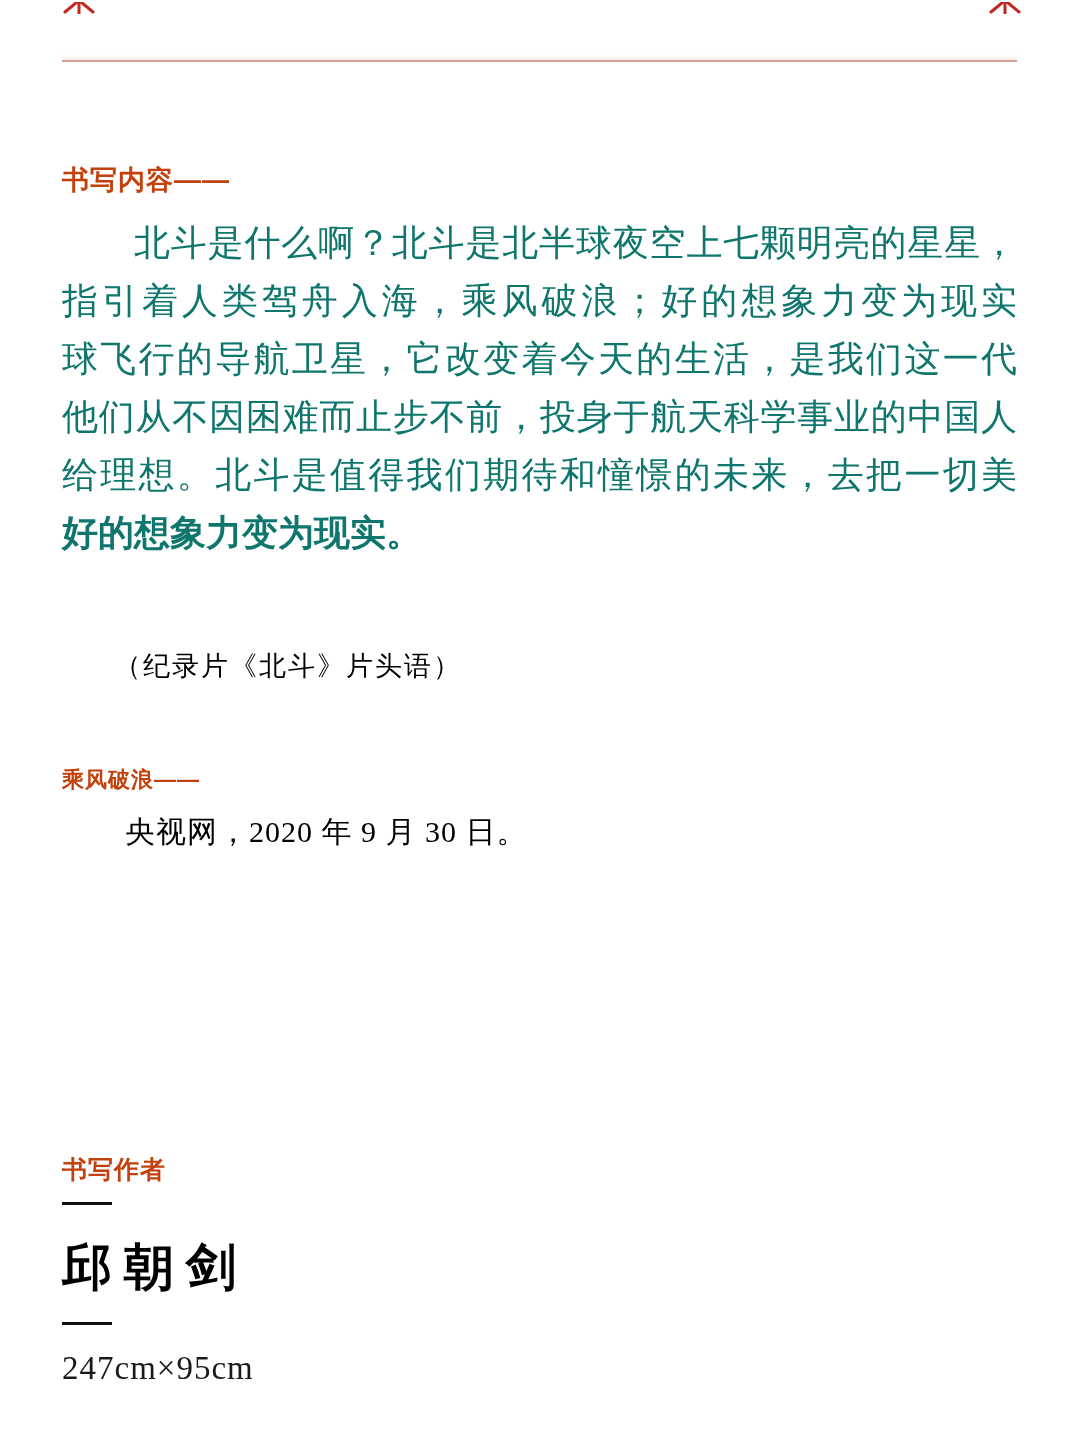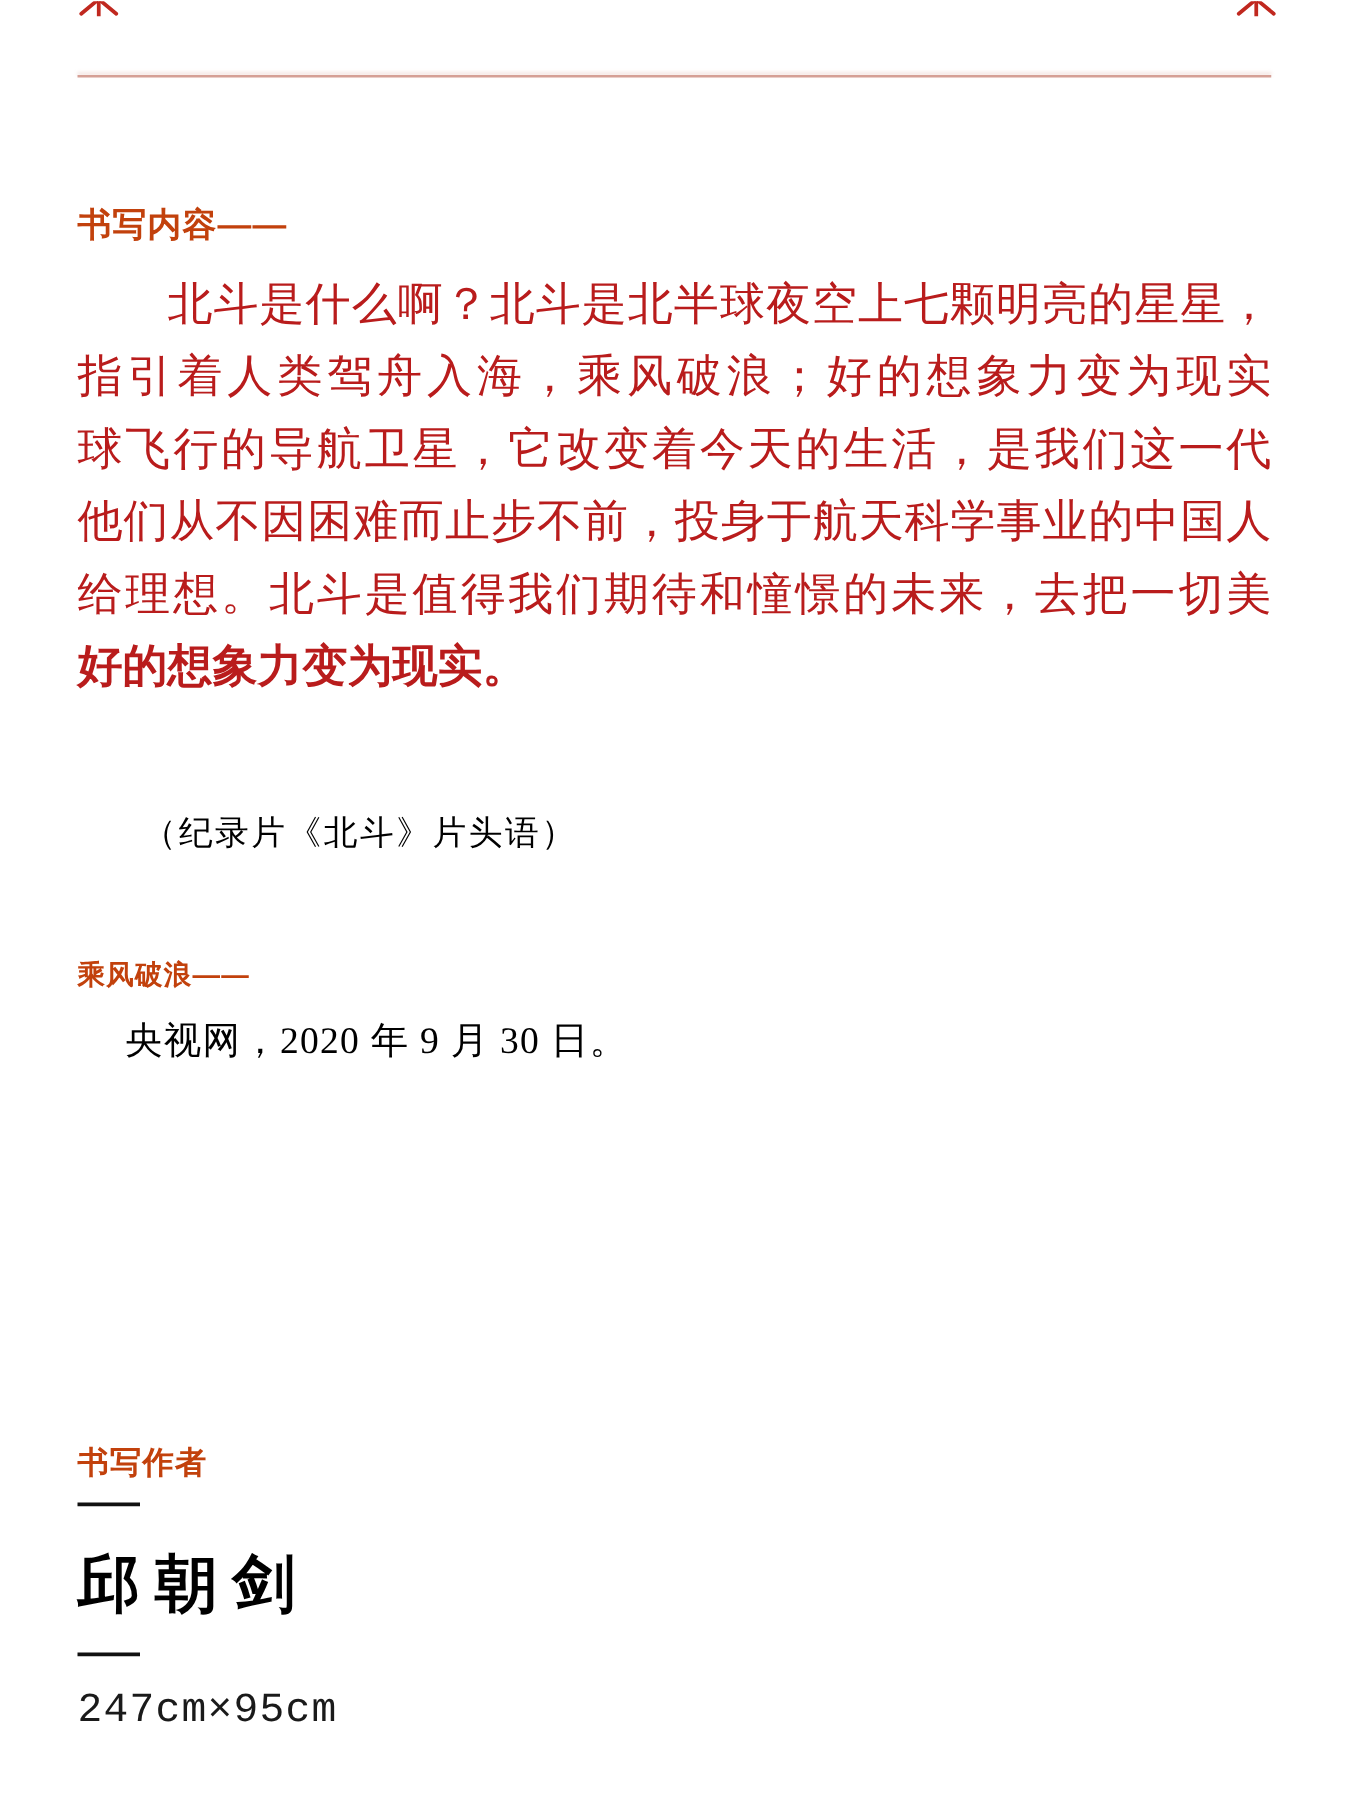--- a/index.html
+++ b/index.html
@@ -40,41 +40,41 @@
   .heading-source  { top: 765px; font-size: 22px; }
   .heading-author  { top: 1153px; font-size: 25px; }
 
   .para {
     position: absolute;
     left: 62px; top: 214px;
     width: 955px;
     font-family: "Liberation Serif", "DejaVu Serif", serif;
     font-size: 36px;
     line-height: 58px;
-    color: #b91c1c;
+    color: #0f766e;
   }
   .para-line { text-align: justify; text-align-last: justify; }
   .para-line.first { text-indent: 72px; }
   .para-line.last  { text-align: right; text-align-last: left; font-weight: bold; }
 
   .attribution {
     position: absolute;
     left: 62px; top: 648px;
     width: 955px;
     padding-left: 52px;
     box-sizing: border-box;
     font-family: "Liberation Serif", "DejaVu Serif", serif;
     font-size: 27px;
     letter-spacing: 2px;
     color: #000000;
   }
 
   .source-text {
     position: absolute;
-    left: 44px; top: 812px;
+    left: 69px; top: 812px;
     width: 955px;
     padding-left: 56px;
     box-sizing: border-box;
     font-family: "Liberation Serif", "DejaVu Serif", serif;
     font-size: 30px;
     letter-spacing: 1px;
     color: #000000;
   }
 
   .author-divider {
@@ -94,21 +94,21 @@
     font-size: 50px;
     letter-spacing: 12px;
     color: #000000;
     white-space: nowrap;
     text-align: center;
   }
 
   .artwork-dimensions {
     position: absolute;
     left: 62px; top: 1350px;
-    font-family: Liberation Mono, monospace;
+    font-family: Liberation Serif, serif;
     font-size: 33px;
     letter-spacing: 1px;
     color: #1a1a1a;
     white-space: nowrap;
   }
 </style>
 </head>
 <body>
 
 <div class="page">

